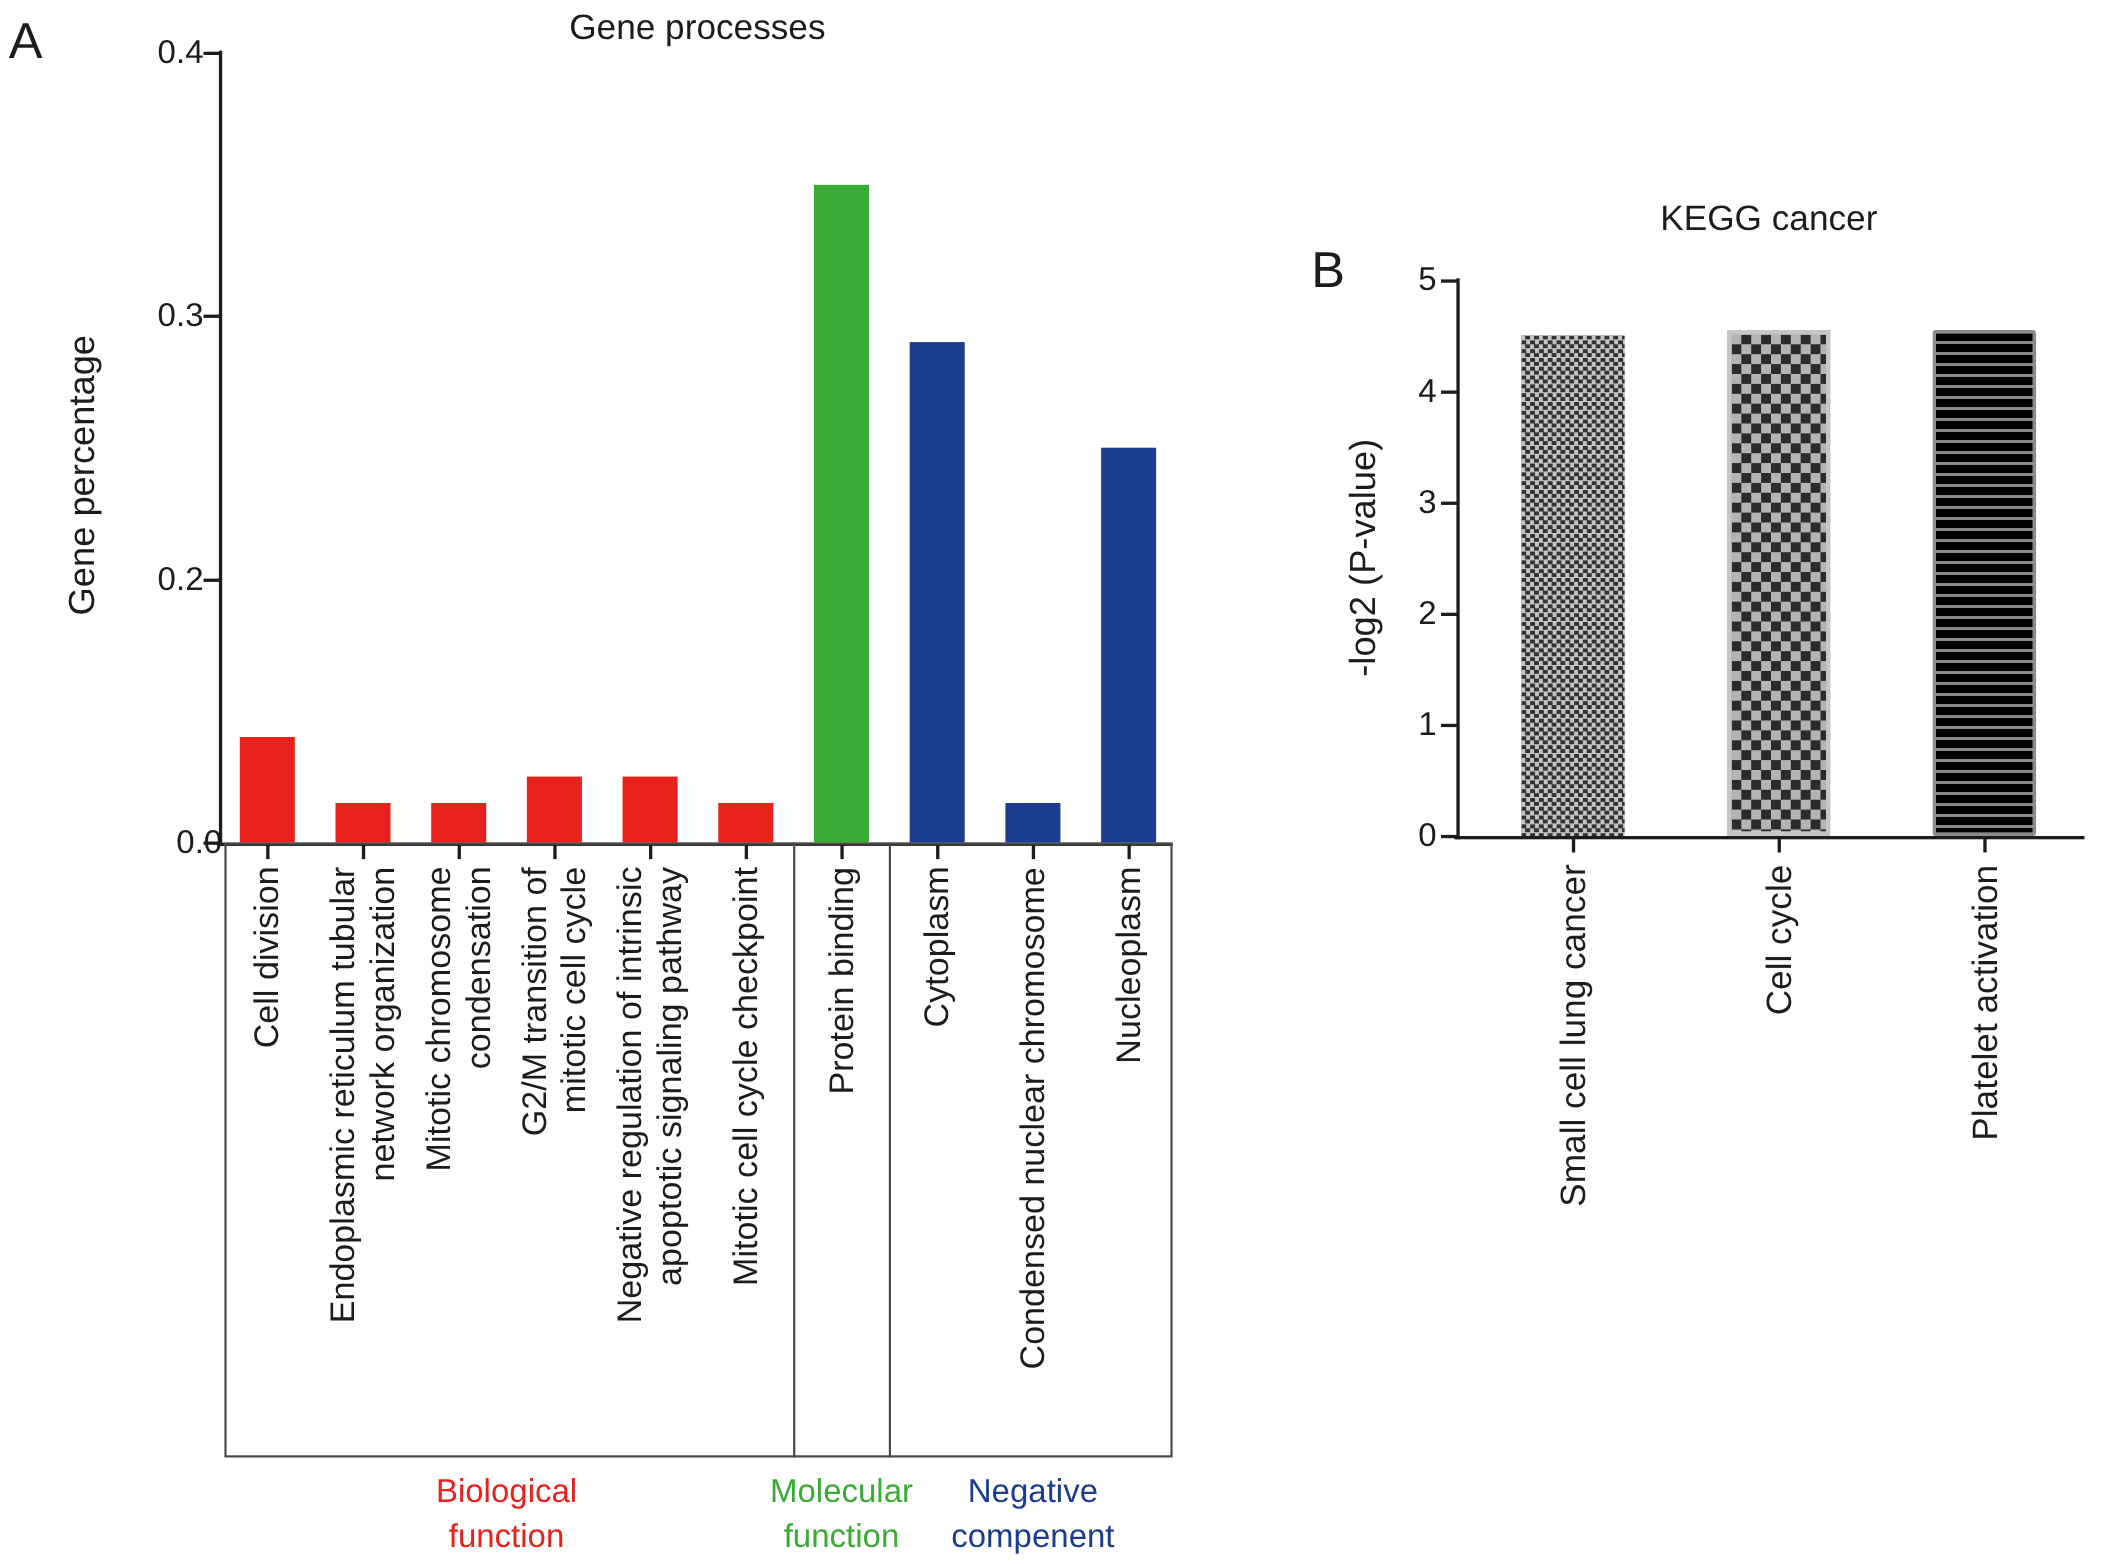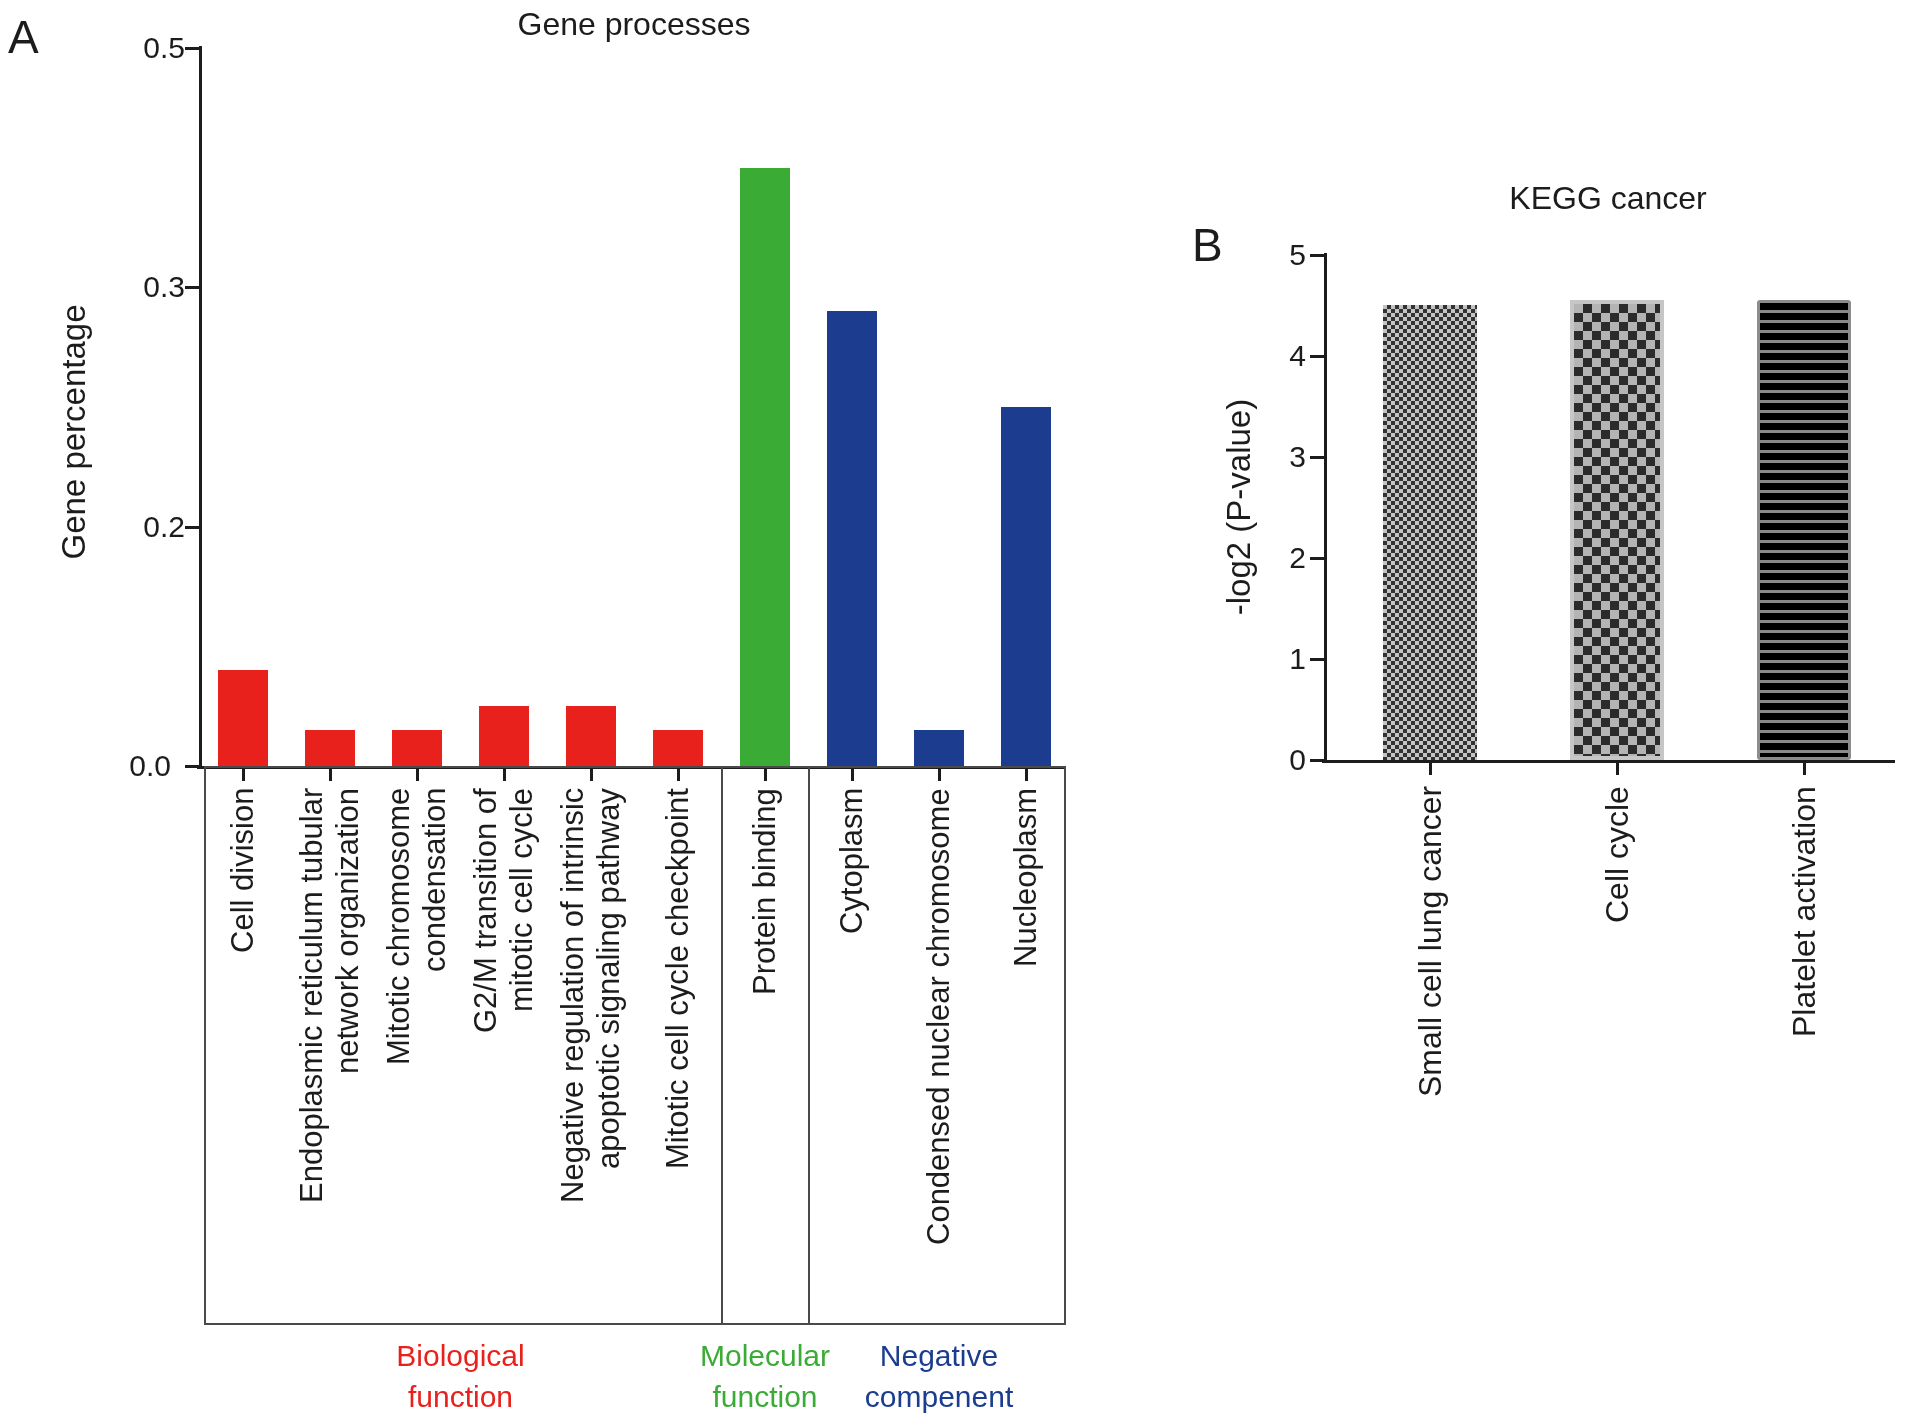--- a/index.html
+++ b/index.html
@@ -35,27 +35,27 @@
 
 <div class="abs chart-title" style="left:434px;top:6px;width:400px;">Gene processes</div>
 
 <div class="abs ylab" style="left:-175px;top:412px;width:500px;height:40px;">Gene percentage</div>
 
 <div class="abs axis-v" style="left:199px;top:46px;height:723px;"></div>
 <div class="abs axis-h" style="left:197px;top:766px;width:869px;"></div>
 
 <div id="aYTicks" class="abs">
     <div class="ytick" style="left: 185px; top: 765px; position: absolute;"></div>
-    <div class="yticklab" style="left: 91px; top: 750px; position: absolute; text-align: right;">0.0</div>
+    <div class="yticklab" style="left: 122px; top: 750px; position: absolute; text-align: right;">0.0</div>
     <div class="ytick" style="left: 185px; top: 525.7px; position: absolute;"></div>
     <div class="yticklab" style="left: 105px; top: 510.7px; position: absolute;">0.2</div>
     <div class="ytick" style="left: 185px; top: 286.4px; position: absolute;"></div>
     <div class="yticklab" style="left: 105px; top: 271.4px; position: absolute;">0.3</div>
     <div class="ytick" style="left: 185px; top: 47.1px; position: absolute;"></div>
-    <div class="yticklab" style="left: 105px; top: 32.1px; position: absolute;">0.5</div>
+    <div class="yticklab" style="left: 105px; top: 32.1px; position: absolute;">0.4</div>
   </div>
 <div id="aBars" class="abs">
     <div class="bar" style="left: 218px; top: 670px; width: 50px; height: 96px; background: rgb(232, 33, 29); position: absolute;"></div>
     <div class="bar" style="left: 305px; top: 730px; width: 50px; height: 36px; background: rgb(232, 33, 29); position: absolute;"></div>
     <div class="bar" style="left: 392px; top: 730px; width: 50px; height: 36px; background: rgb(232, 33, 29); position: absolute;"></div>
     <div class="bar" style="left: 479px; top: 706px; width: 50px; height: 60px; background: rgb(232, 33, 29); position: absolute;"></div>
     <div class="bar" style="left: 566px; top: 706px; width: 50px; height: 60px; background: rgb(232, 33, 29); position: absolute;"></div>
     <div class="bar" style="left: 653px; top: 730px; width: 50px; height: 36px; background: rgb(232, 33, 29); position: absolute;"></div>
     <div class="bar" style="left: 740px; top: 168px; width: 50px; height: 598px; background: rgb(58, 171, 53); position: absolute;"></div>
     <div class="bar" style="left: 827px; top: 311px; width: 50px; height: 455px; background: rgb(27, 60, 143); position: absolute;"></div>

